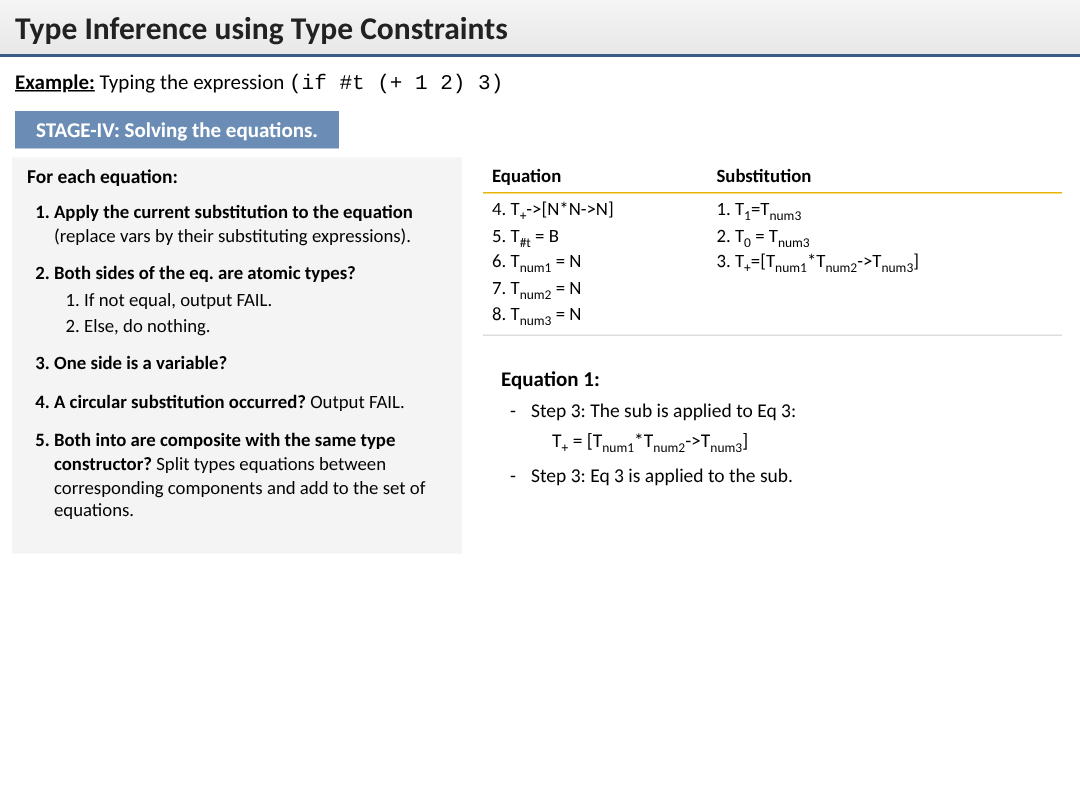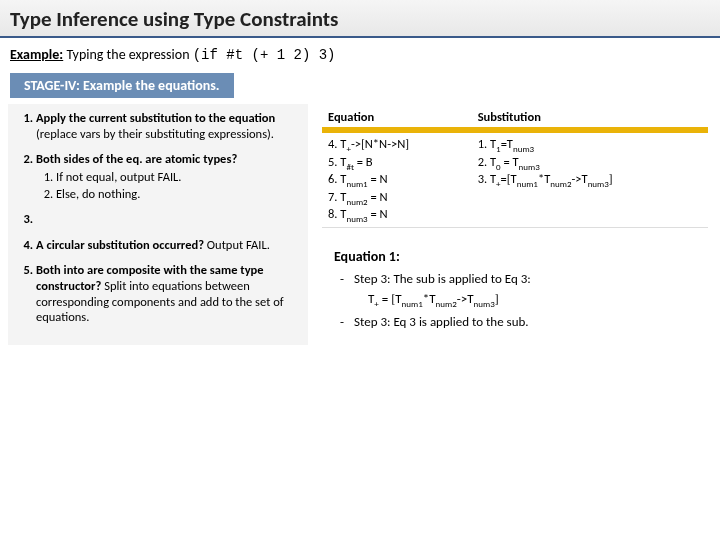--- a/index.html
+++ b/index.html
@@ -38,21 +38,21 @@
   .left-col ol { list-style: decimal; padding-left: 18px; }
   .left-col > ol > li { margin-bottom: 10px; font-weight: bold; font-size: 12.5px; line-height: 1.25; }
   .left-col > ol > li > span,
   .left-col > ol > li > ol { font-weight: normal; }
   .left-col > ol > li > ol { padding-left: 20px; margin-top: 2px; }
   .left-col > ol > li > ol > li { font-weight: normal; margin-bottom: 1px; }
   .left-col .boldline { font-weight: bold; }
   .right-col { flex: 1; padding: 2px 4px; }
   table { border-collapse: collapse; width: 100%; font-size: 12.5px; margin-bottom: 18px; }
   th, td { text-align: left; vertical-align: top; padding: 3px 6px; }
-  th { border-bottom: 6px solid #eab308; font-weight: bold; }
+  th { border-bottom: 1px solid #eab308; font-weight: bold; }
   td { border-bottom: 1px solid #ddd; }
   .eq-title { font-weight: bold; font-size: 14px; margin: 20px 0 6px 12px; }
   .eq-steps { padding-left: 18px; font-size: 13px; }
   .eq-steps .dash { display: inline-block; width: 14px; }
   .eq-steps div { margin-bottom: 4px; line-height: 1.3; }
   .sub-indent { padding-left: 28px; margin: 4px 0 8px; }
   sub { font-size: 9px; }
 </style>
 </head>
 <body>
@@ -62,43 +62,45 @@
 <div class="title-bar">
   <h1>Type Inference using Type Constraints</h1>
 </div>
 
 <div class="example-row">
   <b>Example:</b>
   <span>Typing the expression </span>
   <span class="mono">(if #t  (+ 1 2)  3)</span>
 </div>
 
-<div class="stage-box">STAGE-IV: Example the equations.</div>
+<div class="stage-box">STAGE-IV: Solving the equations.</div>
 
 <div class="content">
 
   <div class="left-col">
+    <h2>For each equation:</h2>
     <ol>
       <li>
         <span class="boldline">Apply the current substitution to the equation </span><span>(replace vars by their substituting expressions).</span>
       </li>
       <li>
         <span class="boldline">Both sides of the eq. are atomic types?</span>
         <ol>
           <li>If not equal, output FAIL.</li>
           <li>Else, do nothing.</li>
         </ol>
       </li>
       <li>
+        <span class="boldline">One side is a variable?</span>
       </li>
       <li>
         <span class="boldline">A circular substitution occurred? </span><span>Output FAIL.</span>
       </li>
       <li>
-        <span class="boldline">Both into are composite with the same type constructor? </span><span>Split into equations between corresponding components and add to the set of equations.</span>
+        <span class="boldline">Both into are composite with the same type constructor? </span><span>Split types equations between corresponding components and add to the set of equations.</span>
       </li>
     </ol>
   </div>
 
   <div class="right-col">
     <table>
       <thead>
         <tr>
           <th>Equation</th>
           <th>Substitution</th>

